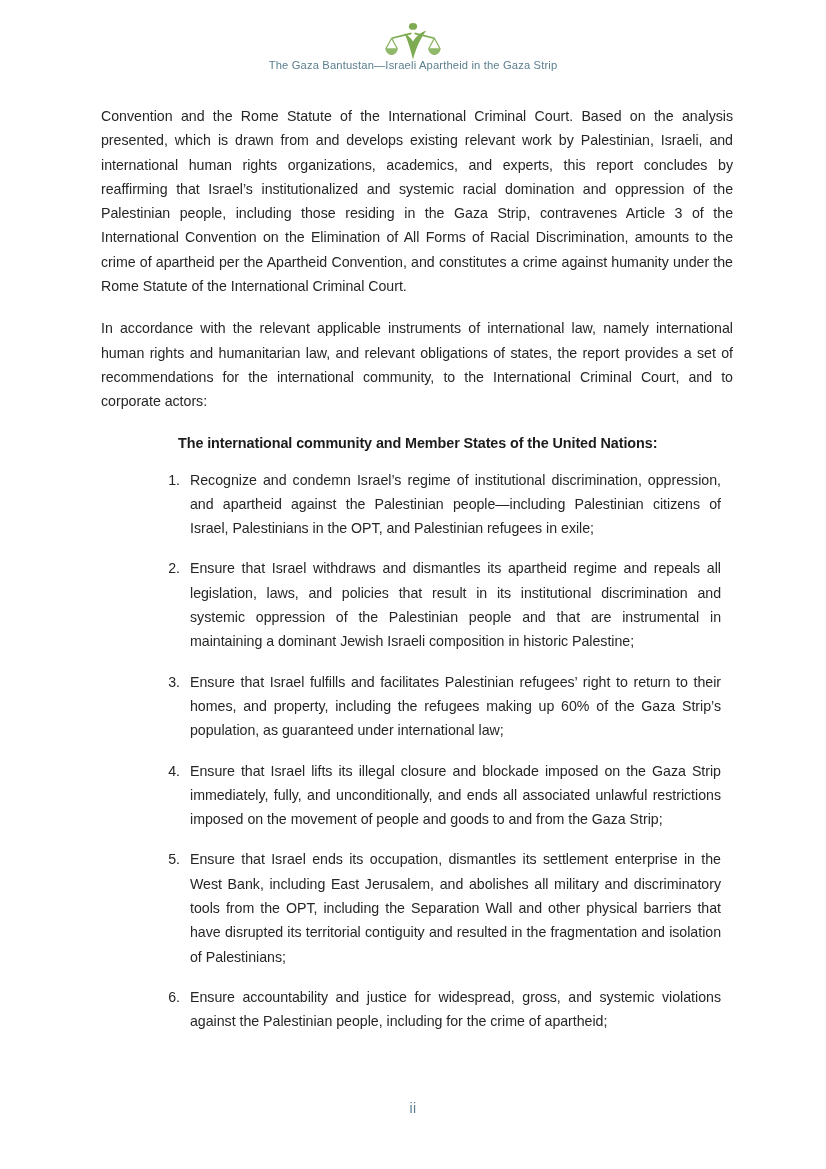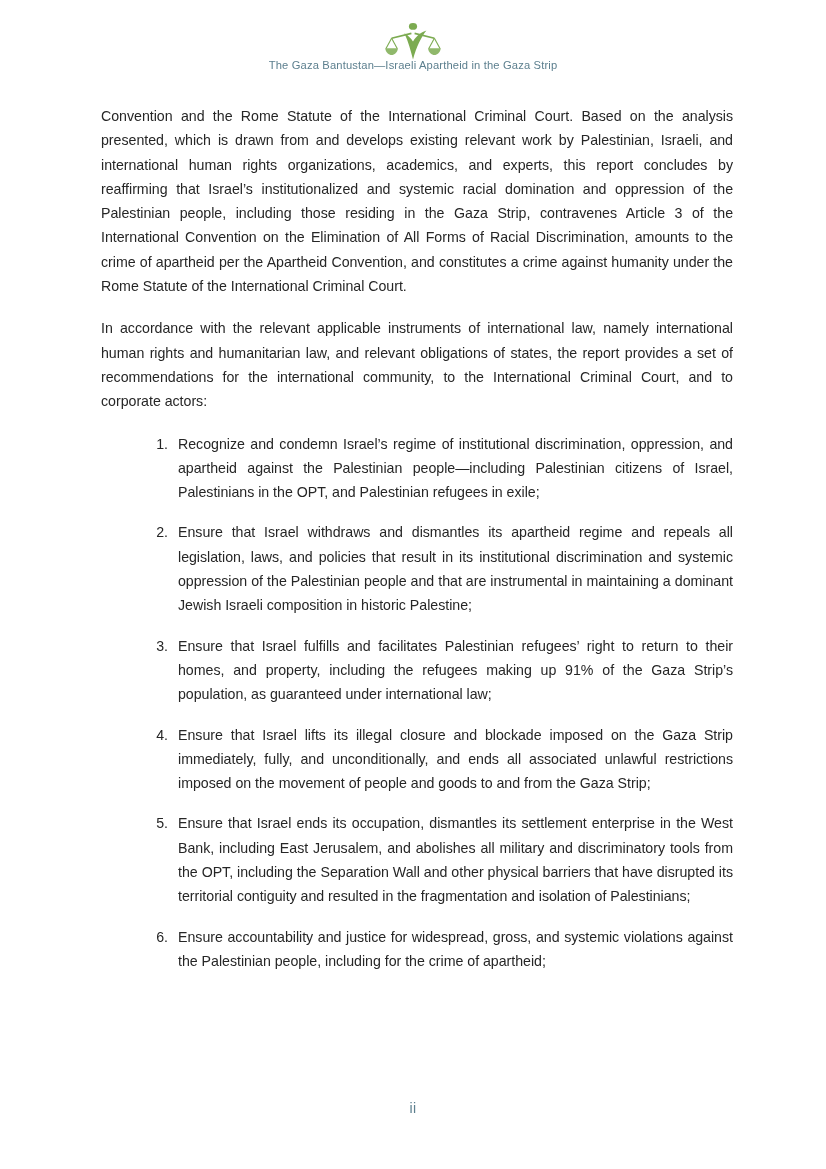--- a/index.html
+++ b/index.html
@@ -75,21 +75,21 @@
     margin: 14px 0 14px 0;
     padding-left: 77px;
     font-size: 14.4px;
     line-height: 22px;
     font-weight: bold;
     color: #1c1c1c;
     letter-spacing: -0.1px;
   }
 
   ol.rec-list {
-    margin: 0;
+    margin: 12px;
     padding: 0;
     list-style: none;
     counter-reset: rec;
   }
   ol.rec-list > li {
     position: relative;
     counter-increment: rec;
     margin: 0 0 16px 0;
     padding-left: 77px;
     font-size: 14.2px;
@@ -162,25 +162,26 @@
     </div>
     <div class="header-title">The Gaza Bantustan—Israeli Apartheid in the Gaza Strip</div>
   </div>
 
   <div class="content">
 
     <p class="para">Convention and the Rome Statute of the International Criminal Court. Based on the analysis presented, which is drawn from and develops existing relevant work by Palestinian, Israeli, and international human rights organizations, academics, and experts, this report concludes by reaffirming that Israel’s institutionalized and systemic racial domination and oppression of the Palestinian people, including those residing in the Gaza Strip, contravenes Article 3 of the International Convention on the Elimination of All Forms of Racial Discrimination, amounts to the crime of apartheid per the Apartheid Convention, and constitutes a crime against humanity under the Rome Statute of the International Criminal Court.</p>
 
     <p class="para">In accordance with the relevant applicable instruments of international law, namely international human rights and humanitarian law, and relevant obligations of states, the report provides a set of recommendations for the international community, to the International Criminal Court, and to corporate actors:</p>
 
+    <h2 class="subhead">The international community and Member States of the United Nations:</h2>
 
     <ol class="rec-list">
       <li>Recognize and condemn Israel’s regime of institutional discrimination, oppression, and apartheid against the Palestinian people—including Palestinian citizens of Israel, Palestinians in the OPT, and Palestinian refugees in exile;</li>
       <li>Ensure that Israel withdraws and dismantles its apartheid regime and repeals all legislation, laws, and policies that result in its institutional discrimination and systemic oppression of the Palestinian people and that are instrumental in maintaining a dominant Jewish Israeli composition in historic Palestine;</li>
-      <li>Ensure that Israel fulfills and facilitates Palestinian refugees’ right to return to their homes, and property, including the refugees making up 91% of the Gaza Strip’s population, as guaranteed under international law;</li>
+      <li>Ensure that Israel fulfills and facilitates Palestinian refugees’ right to return to their homes, and property, including the refugees making up 60% of the Gaza Strip’s population, as guaranteed under international law;</li>
       <li>Ensure that Israel lifts its illegal closure and blockade imposed on the Gaza Strip immediately, fully, and unconditionally, and ends all associated unlawful restrictions imposed on the movement of people and goods to and from the Gaza Strip;</li>
       <li>Ensure that Israel ends its occupation, dismantles its settlement enterprise in the West Bank, including East Jerusalem, and abolishes all military and discriminatory tools from the OPT, including the Separation Wall and other physical barriers that have disrupted its territorial contiguity and resulted in the fragmentation and isolation of Palestinians;</li>
       <li>Ensure accountability and justice for widespread, gross, and systemic violations against the Palestinian people, including for the crime of apartheid;</li>
     </ol>
 
   </div>
 
   <div class="footer">
     <span class="page-number">ii</span>
   </div>

